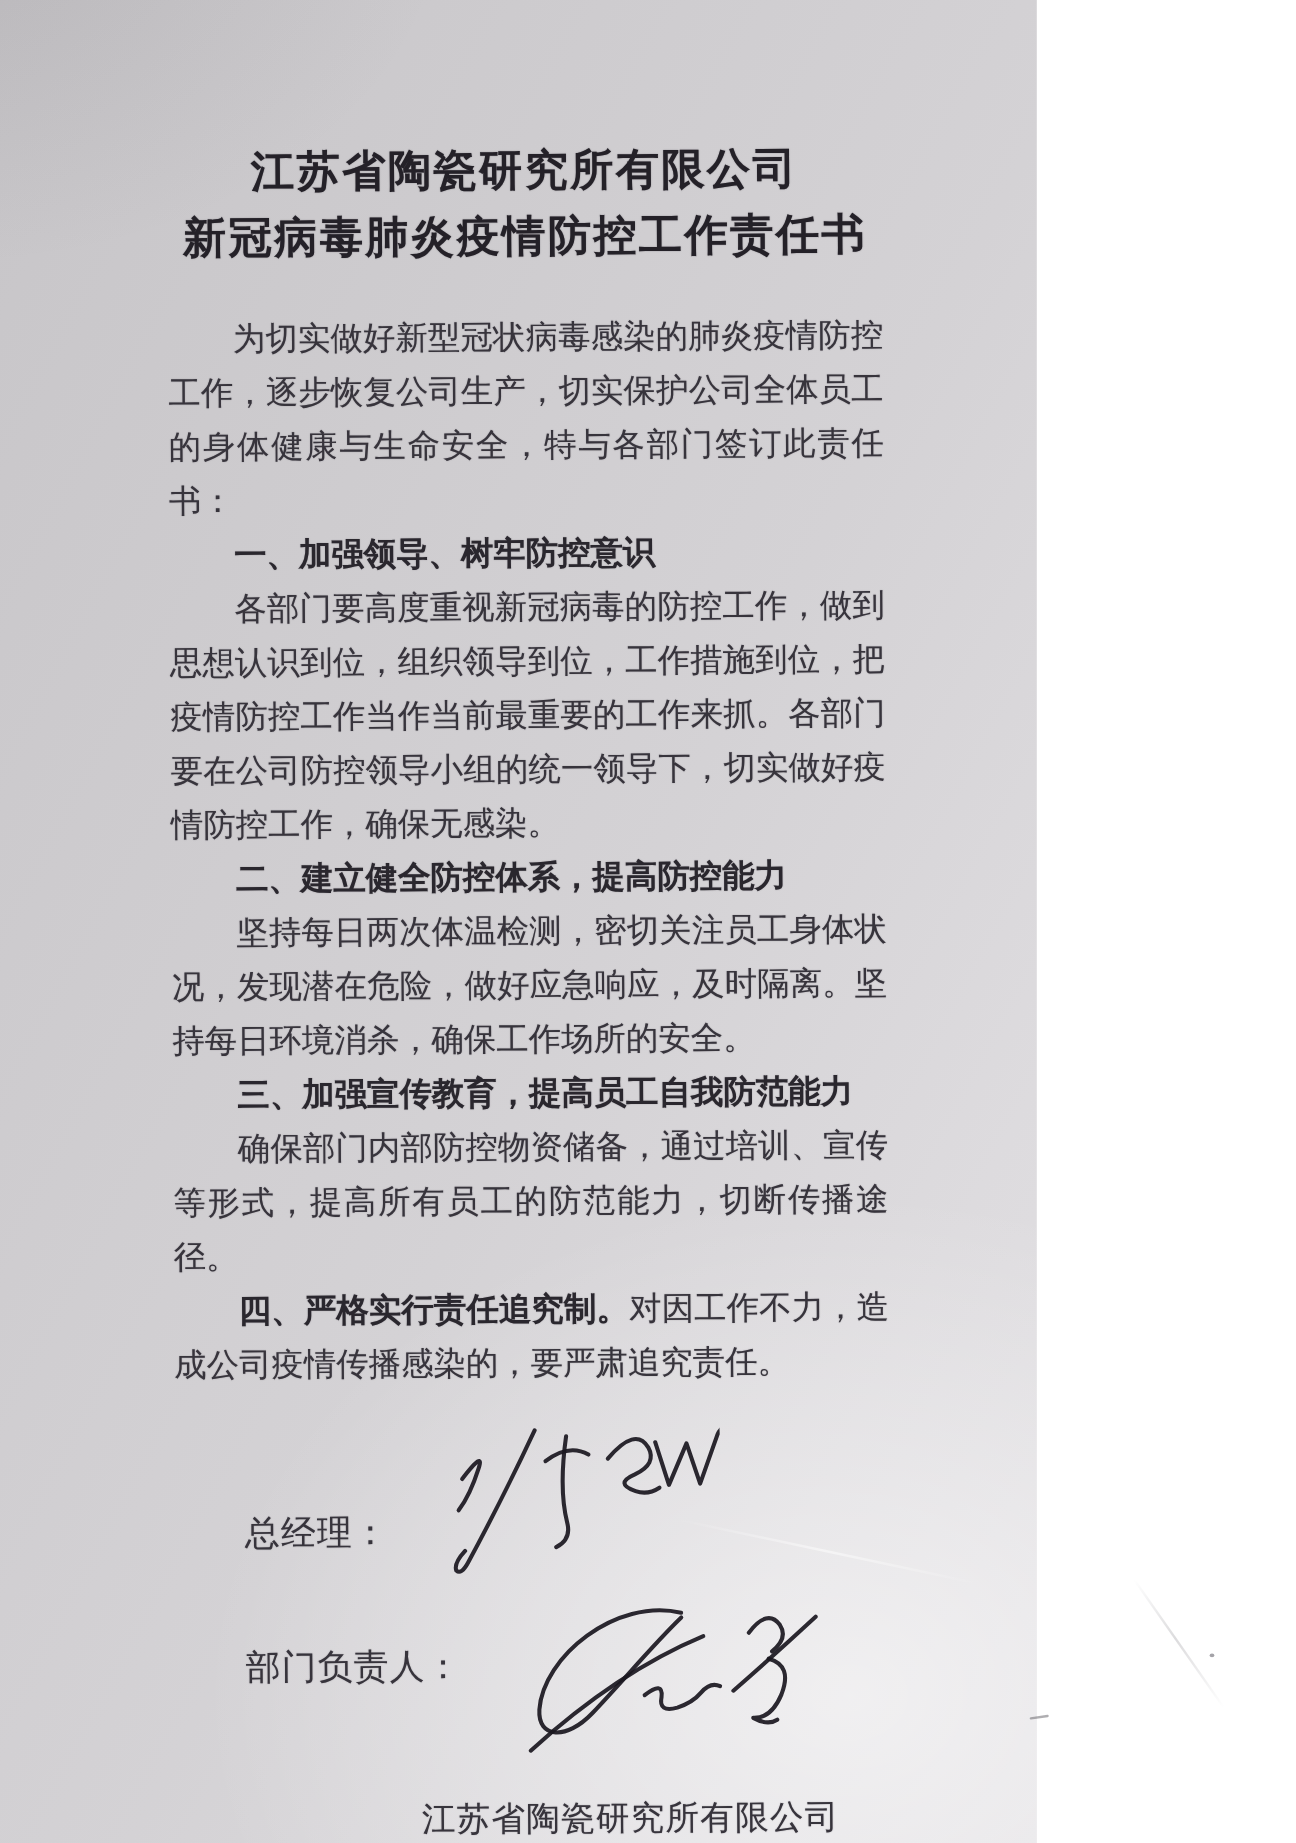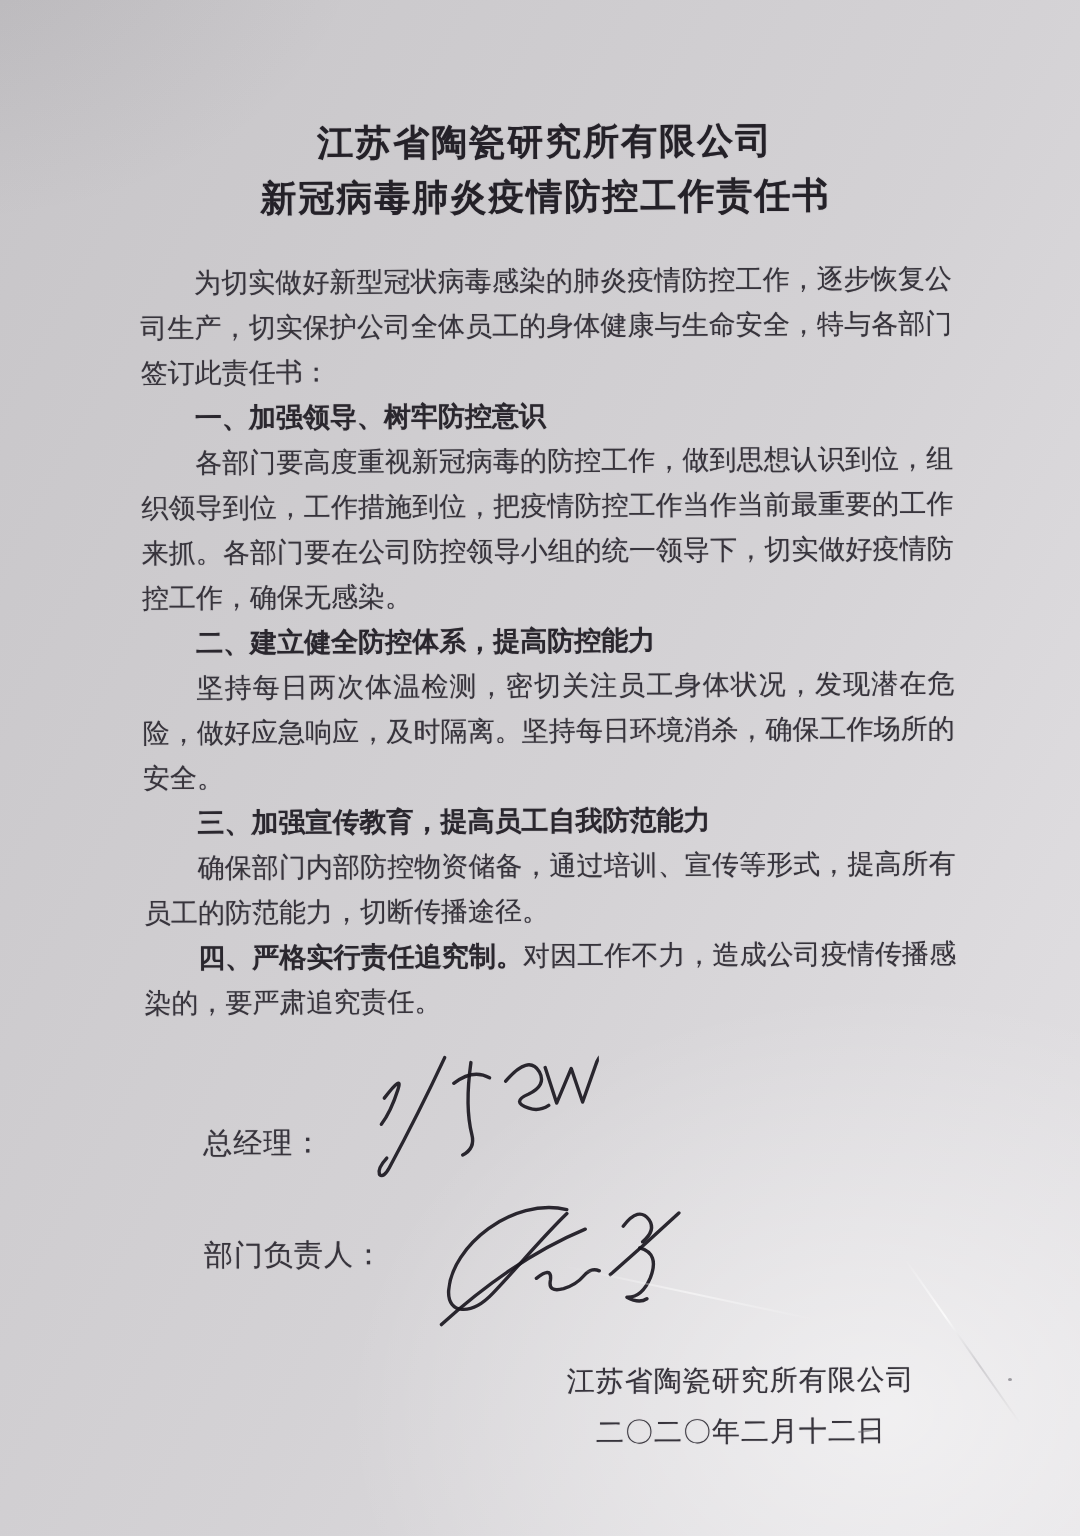--- a/index.html
+++ b/index.html
@@ -3,21 +3,21 @@
 <meta charset="utf-8">
 <style>
   html, body {
     margin: 0; padding: 0;
     width: 1080px; height: 1536px;
     overflow: hidden;
     font-family: "Liberation Serif", "DejaVu Serif", serif;
   }
   .page {
     position: relative;
-    width: 1080px; height: 1536px;
+    width: 864px; height: 1536px;
     background:
       radial-gradient(ellipse 900px 700px at 82% 92%, rgba(255,255,255,0.55), rgba(255,255,255,0) 60%),
       radial-gradient(ellipse 700px 500px at -5% -5%, rgba(60,58,64,0.10), rgba(60,58,64,0) 60%),
       linear-gradient(118deg, #c7c5c8 0%, #cecccf 30%, #d4d2d5 55%, #dddbde 80%, #e3e1e4 100%);
   }
   .tilt {
     position: absolute; inset: 0;
     transform: rotate(-0.35deg);
     color: #37343c;
   }

